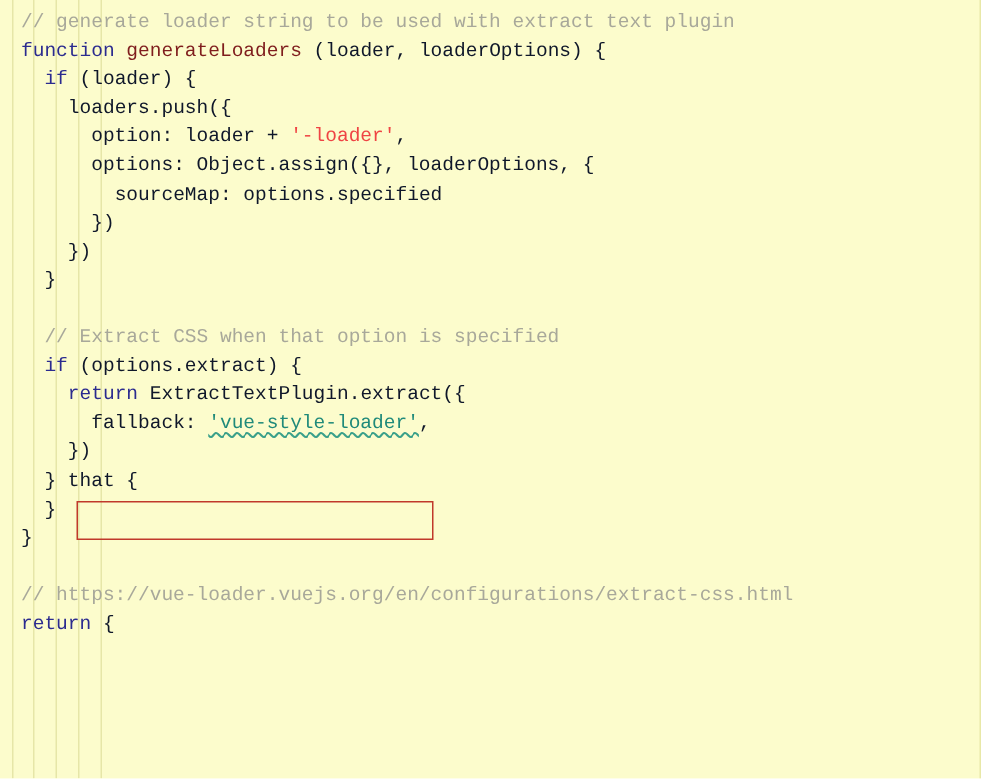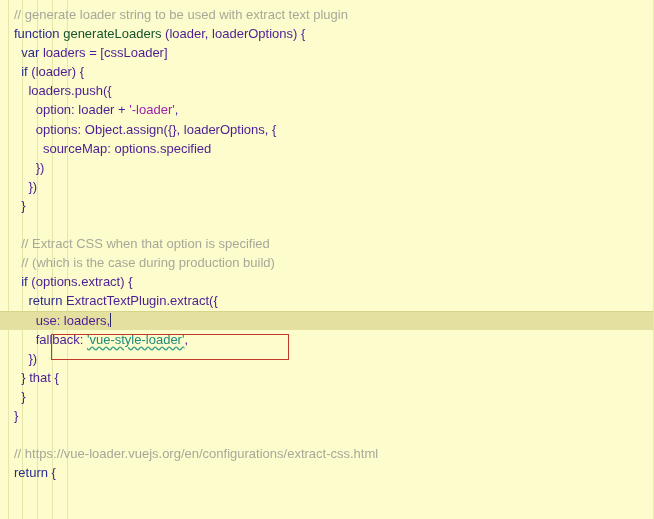--- a/index.html
+++ b/index.html
@@ -7,21 +7,21 @@
     padding: 0;
     background: #ffffff;
   }
 
   #editor {
     position: relative;
     width: 654px;
     height: 519px;
     overflow: hidden;
     background: #fcfccc;
-    font-family: Liberation Sans, sans-serif;
+    font-family: Liberation Mono, monospace;
     font-size: 13px;
     line-height: 19.1px;
     color: #202020;
     box-sizing: border-box;
     border-right: 1px solid #e8e8a8;
   }
 
   
   .guides {
     position: absolute;
@@ -61,24 +61,24 @@
   .line.current::after {
     content: "";
     position: absolute;
     left: 0; right: 0; top: 0;
     height: 1px;
     background: #d8d48e;
   }
 
   
   .kw      { color: #2b2b8f; }
-  .fn      { color: #14532d; }
-  .str     { color: #a21caf; }
+  .fn      { color: #7f1d1d; }
+  .str     { color: #ef4444; }
   .cmt     { color: #a8a89a; }
-  .plain   { color: #4c1d95; }
+  .plain   { color: #0f172a; }
   .strbad  {
     color: #1f8a7a;
     text-decoration: underline;
     text-decoration-style: wavy;
     text-decoration-color: #3aa08a;
     text-underline-offset: 2px;
   }
 
   
   .caret {
@@ -115,21 +115,20 @@
     <div class="guide" style="left:52px;"></div>
     <div class="guide" style="left:67px;"></div>
   </div>
 
   <div class="code">
 
     <div class="line"><span class="cmt">// generate loader string to be used with extract text plugin</span></div>
 
     <div class="line"><span class="kw">function</span><span class="plain"> </span><span class="fn">generateLoaders</span><span class="plain"> (loader, loaderOptions) {</span></div>
 
-    <div class="line">  <span class="kw">var</span><span class="plain"> loaders = [cssLoader]</span></div>
 
     <div class="line">  <span class="kw">if</span><span class="plain"> (loader) {</span></div>
 
     <div class="line">    <span class="plain">loaders.push({</span></div>
 
     <div class="line">      <span class="plain">option: loader + </span><span class="str">'-loader'</span><span class="plain">,</span></div>
 
     <div class="line">      <span class="plain">options: Object.assign({}, loaderOptions, {</span></div>
 
     <div class="line">        <span class="plain">sourceMap: options.specified</span></div>
@@ -137,27 +136,25 @@
     <div class="line">      <span class="plain">})</span></div>
 
     <div class="line">    <span class="plain">})</span></div>
 
     <div class="line">  <span class="plain">}</span></div>
 
     <div class="line"> </div>
 
     <div class="line">  <span class="cmt">// Extract CSS when that option is specified</span></div>
 
-    <div class="line">  <span class="cmt">// (which is the case during production build)</span></div>
 
     <div class="line">  <span class="kw">if</span><span class="plain"> (options.extract) {</span></div>
 
     <div class="line">    <span class="kw">return</span><span class="plain"> ExtractTextPlugin.extract({</span></div>
 
-    <div class="line current">      <span class="plain">use: loaders,</span><span class="caret"></span></div>
 
     <div class="line">      <span class="plain">fallback: </span><span class="strbad">'vue-style-loader'</span><span class="plain">,</span></div>
 
 
     <div class="line">    <span class="plain">})</span></div>
 
     <div class="line">  <span class="plain">} that {</span></div>
 
 
     <div class="line">  <span class="plain">}</span></div>

